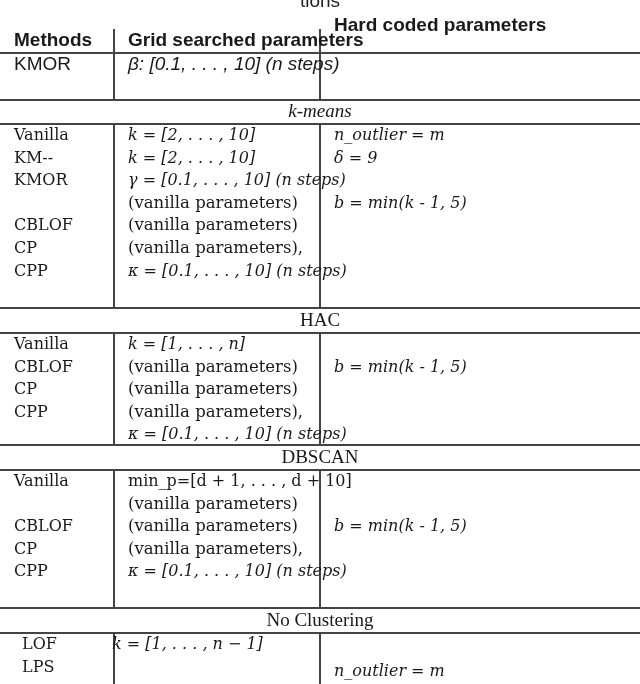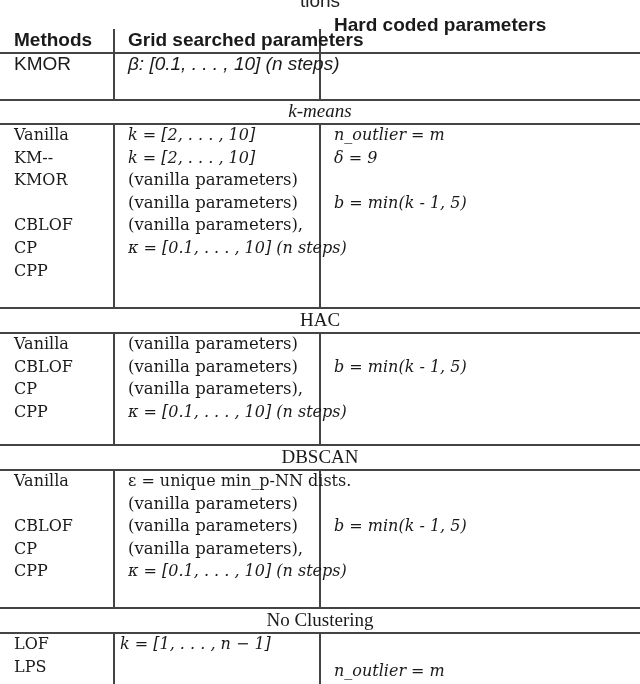--- a/index.html
+++ b/index.html
@@ -78,76 +78,78 @@
     <div class="line">KMOR</div>
     <div class="line"></div>
     <div class="line">CBLOF</div>
     <div class="line">CP</div>
     <div class="line">CPP</div>
     <div class="line"></div>
   </div>
   <div class="rows" style="left:128px; top:124px">
     <div class="line math">k = [2, . . . , 10]</div>
     <div class="line math">k = [2, . . . , 10]</div>
+    <div class="line math">γ = [0.1, . . . , 10] (n steps)</div>
     <div class="line small">(vanilla parameters)</div>
     <div class="line small">(vanilla parameters)</div>
     <div class="line small">(vanilla parameters),</div>
     <div class="line math">κ = [0.1, . . . , 10] (n steps)</div>
   </div>
   <div class="rows" style="left:334px; top:124px">
     <div class="line math">n_outlier = m</div>
     <div class="line math">δ = 9</div>
     <div class="line math"></div>
     <div class="line math">b = min(k - 1, 5)</div>
   </div>
 
   <div class="section" style="top:309px">HAC</div>
   <div class="rows" style="left:14px; top:333px">
     <div class="line">Vanilla</div>
     <div class="line">CBLOF</div>
     <div class="line">CP</div>
     <div class="line">CPP</div>
   </div>
   <div class="rows" style="left:128px; top:333px">
+    <div class="line math">k = [1, . . . , n]</div>
     <div class="line small">(vanilla parameters)</div>
     <div class="line small">(vanilla parameters)</div>
     <div class="line small">(vanilla parameters),</div>
     <div class="line math">κ = [0.1, . . . , 10] (n steps)</div>
   </div>
   <div class="rows" style="left:334px; top:333px">
     <div class="line"></div>
     <div class="line math">b = min(k - 1, 5)</div>
   </div>
 
   <div class="section" style="top:446px">DBSCAN</div>
   <div class="rows" style="left:14px; top:470px">
     <div class="line">Vanilla</div>
     <div class="line"></div>
     <div class="line">CBLOF</div>
     <div class="line">CP</div>
     <div class="line">CPP</div>
   </div>
   <div class="rows" style="left:128px; top:470px">
-    <div class="line">ε = unique min_p-NN dists.</div>
+    <div class="line">min_p=[d + 1, . . . , d + 10]</div>
     <div class="line small">(vanilla parameters)</div>
     <div class="line small">(vanilla parameters)</div>
     <div class="line small">(vanilla parameters),</div>
     <div class="line math">κ = [0.1, . . . , 10] (n steps)</div>
   </div>
   <div class="rows" style="left:334px; top:470px">
     <div class="line"></div>
     <div class="line"></div>
     <div class="line math">b = min(k - 1, 5)</div>
   </div>
 
   <div class="section" style="top:609px">No Clustering</div>
-  <div class="rows" style="left:14px; top:633px">
+  <div class="rows" style="left:22px; top:633px">
     <div class="line">LOF</div>
     <div class="line">LPS</div>
   </div>
-  <div class="rows" style="left:120px; top:633px">
+  <div class="rows" style="left:112px; top:633px">
     <div class="line math">k = [1, . . . , n − 1]</div>
   </div>
   <div class="rows" style="left:334px; top:637px">
     <div class="line"></div>
     <div class="line math">n_outlier = m</div>
   </div>
 </div>
 
 </body></html>

